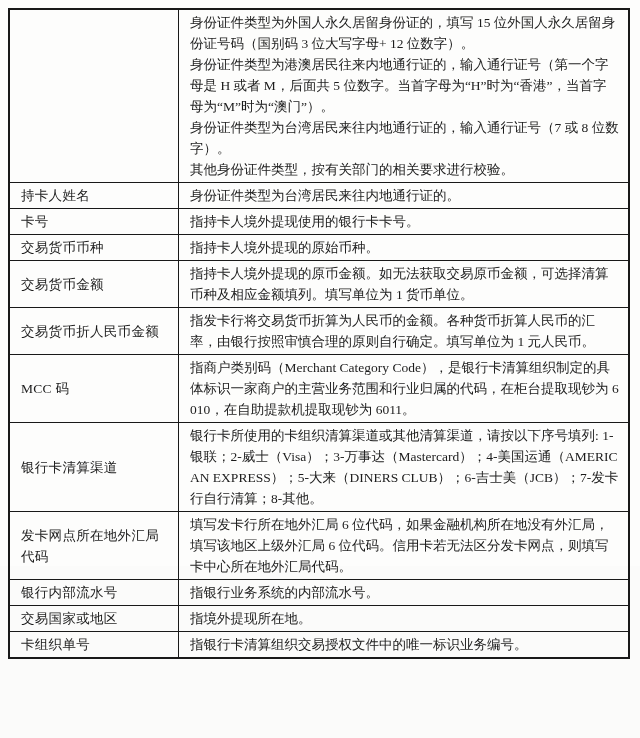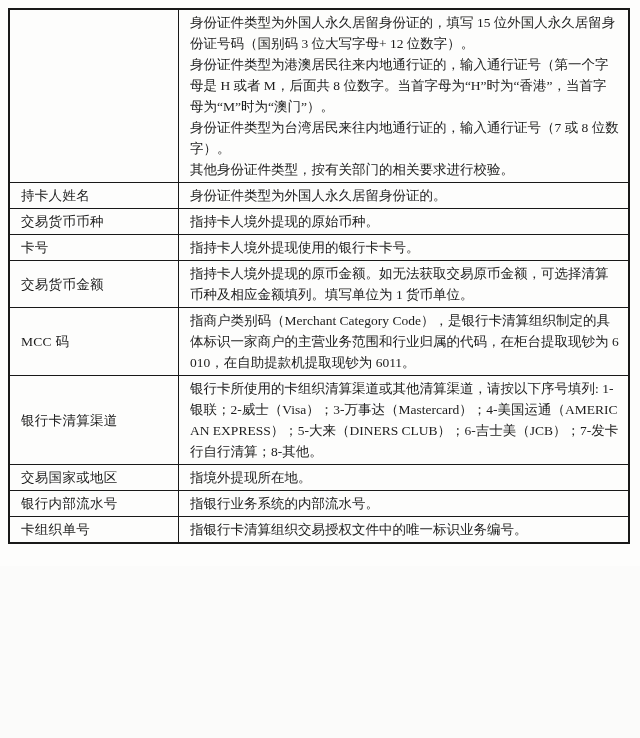--- a/index.html
+++ b/index.html
@@ -54,71 +54,83 @@
 </head>
 <body>
 
 <div class="page scan-tone">
   <table class="doc-table">
     <tbody>
         <tr>
           <td class="field-cell"></td>
           <td class="desc-cell">
             <div class="desc-par">身份证件类型为外国人永久居留身份证的，填写 15 位外国人永久居留身份证号码（国别码 3 位大写字母+ 12 位数字）。</div>
-            <div class="desc-par">身份证件类型为港澳居民往来内地通行证的，输入通行证号（第一个字母是 H 或者 M，后面共 8 位数字。当首字母为“H”时为“香港”，当首字母为“M”时为“澳门”）。</div>
+            <div class="desc-par">身份证件类型为港澳居民往来内地通行证的，输入通行证号（第一个字母是 H 或者 M，后面共 5 位数字。当首字母为“H”时为“香港”，当首字母为“M”时为“澳门”）。</div>
             <div class="desc-par">身份证件类型为台湾居民来往内地通行证的，输入通行证号（7 或 8 位数字）。</div>
             <div class="desc-par">其他身份证件类型，按有关部门的相关要求进行校验。</div>
           </td>
         </tr>
         <tr>
           <td class="field-cell">持卡人姓名</td>
           <td class="desc-cell">
-            <div class="desc-par">身份证件类型为外国人永久居留身份证的。</div>
+            <div class="desc-par">身份证件类型为台湾居民来往内地通行证的。</div>
+          </td>
+        </tr>
+        <tr>
+          <td class="field-cell">卡号</td>
+          <td class="desc-cell">
+            <div class="desc-par">指持卡人境外提现使用的银行卡卡号。</div>
           </td>
         </tr>
         <tr>
           <td class="field-cell">交易货币币种</td>
           <td class="desc-cell">
             <div class="desc-par">指持卡人境外提现的原始币种。</div>
           </td>
         </tr>
         <tr>
-          <td class="field-cell">卡号</td>
+          <td class="field-cell">交易货币金额</td>
           <td class="desc-cell">
-            <div class="desc-par">指持卡人境外提现使用的银行卡卡号。</div>
+            <div class="desc-par">指持卡人境外提现的原币金额。如无法获取交易原币金额，可选择清算币种及相应金额填列。填写单位为 1 货币单位。</div>
           </td>
         </tr>
         <tr>
-          <td class="field-cell">交易货币金额</td>
+          <td class="field-cell">交易货币折人民币金额</td>
           <td class="desc-cell">
-            <div class="desc-par">指持卡人境外提现的原币金额。如无法获取交易原币金额，可选择清算币种及相应金额填列。填写单位为 1 货币单位。</div>
+            <div class="desc-par">指发卡行将交易货币折算为人民币的金额。各种货币折算人民币的汇率，由银行按照审慎合理的原则自行确定。填写单位为 1 元人民币。</div>
           </td>
         </tr>
         <tr>
           <td class="field-cell">MCC 码</td>
           <td class="desc-cell">
             <div class="desc-par">指商户类别码（Merchant Category Code），是银行卡清算组织制定的具体标识一家商户的主营业务范围和行业归属的代码，在柜台提取现钞为 6010，在自助提款机提取现钞为 6011。</div>
           </td>
         </tr>
         <tr>
           <td class="field-cell">银行卡清算渠道</td>
           <td class="desc-cell">
             <div class="desc-par">银行卡所使用的卡组织清算渠道或其他清算渠道，请按以下序号填列: 1-银联；2-威士（Visa）；3-万事达（Mastercard）；4-美国运通（AMERICAN EXPRESS）；5-大来（DINERS CLUB）；6-吉士美（JCB）；7-发卡行自行清算；8-其他。</div>
           </td>
         </tr>
         <tr>
-          <td class="field-cell">交易国家或地区</td>
+          <td class="field-cell">发卡网点所在地外汇局代码</td>
           <td class="desc-cell">
-            <div class="desc-par">指境外提现所在地。</div>
+            <div class="desc-par">填写发卡行所在地外汇局 6 位代码，如果金融机构所在地没有外汇局，填写该地区上级外汇局 6 位代码。信用卡若无法区分发卡网点，则填写卡中心所在地外汇局代码。</div>
           </td>
         </tr>
         <tr>
           <td class="field-cell">银行内部流水号</td>
           <td class="desc-cell">
             <div class="desc-par">指银行业务系统的内部流水号。</div>
+          </td>
+        </tr>
+        <tr>
+          <td class="field-cell">交易国家或地区</td>
+          <td class="desc-cell">
+            <div class="desc-par">指境外提现所在地。</div>
           </td>
         </tr>
         <tr>
           <td class="field-cell">卡组织单号</td>
           <td class="desc-cell">
             <div class="desc-par">指银行卡清算组织交易授权文件中的唯一标识业务编号。</div>
           </td>
         </tr>
       </tbody>
   </table>

